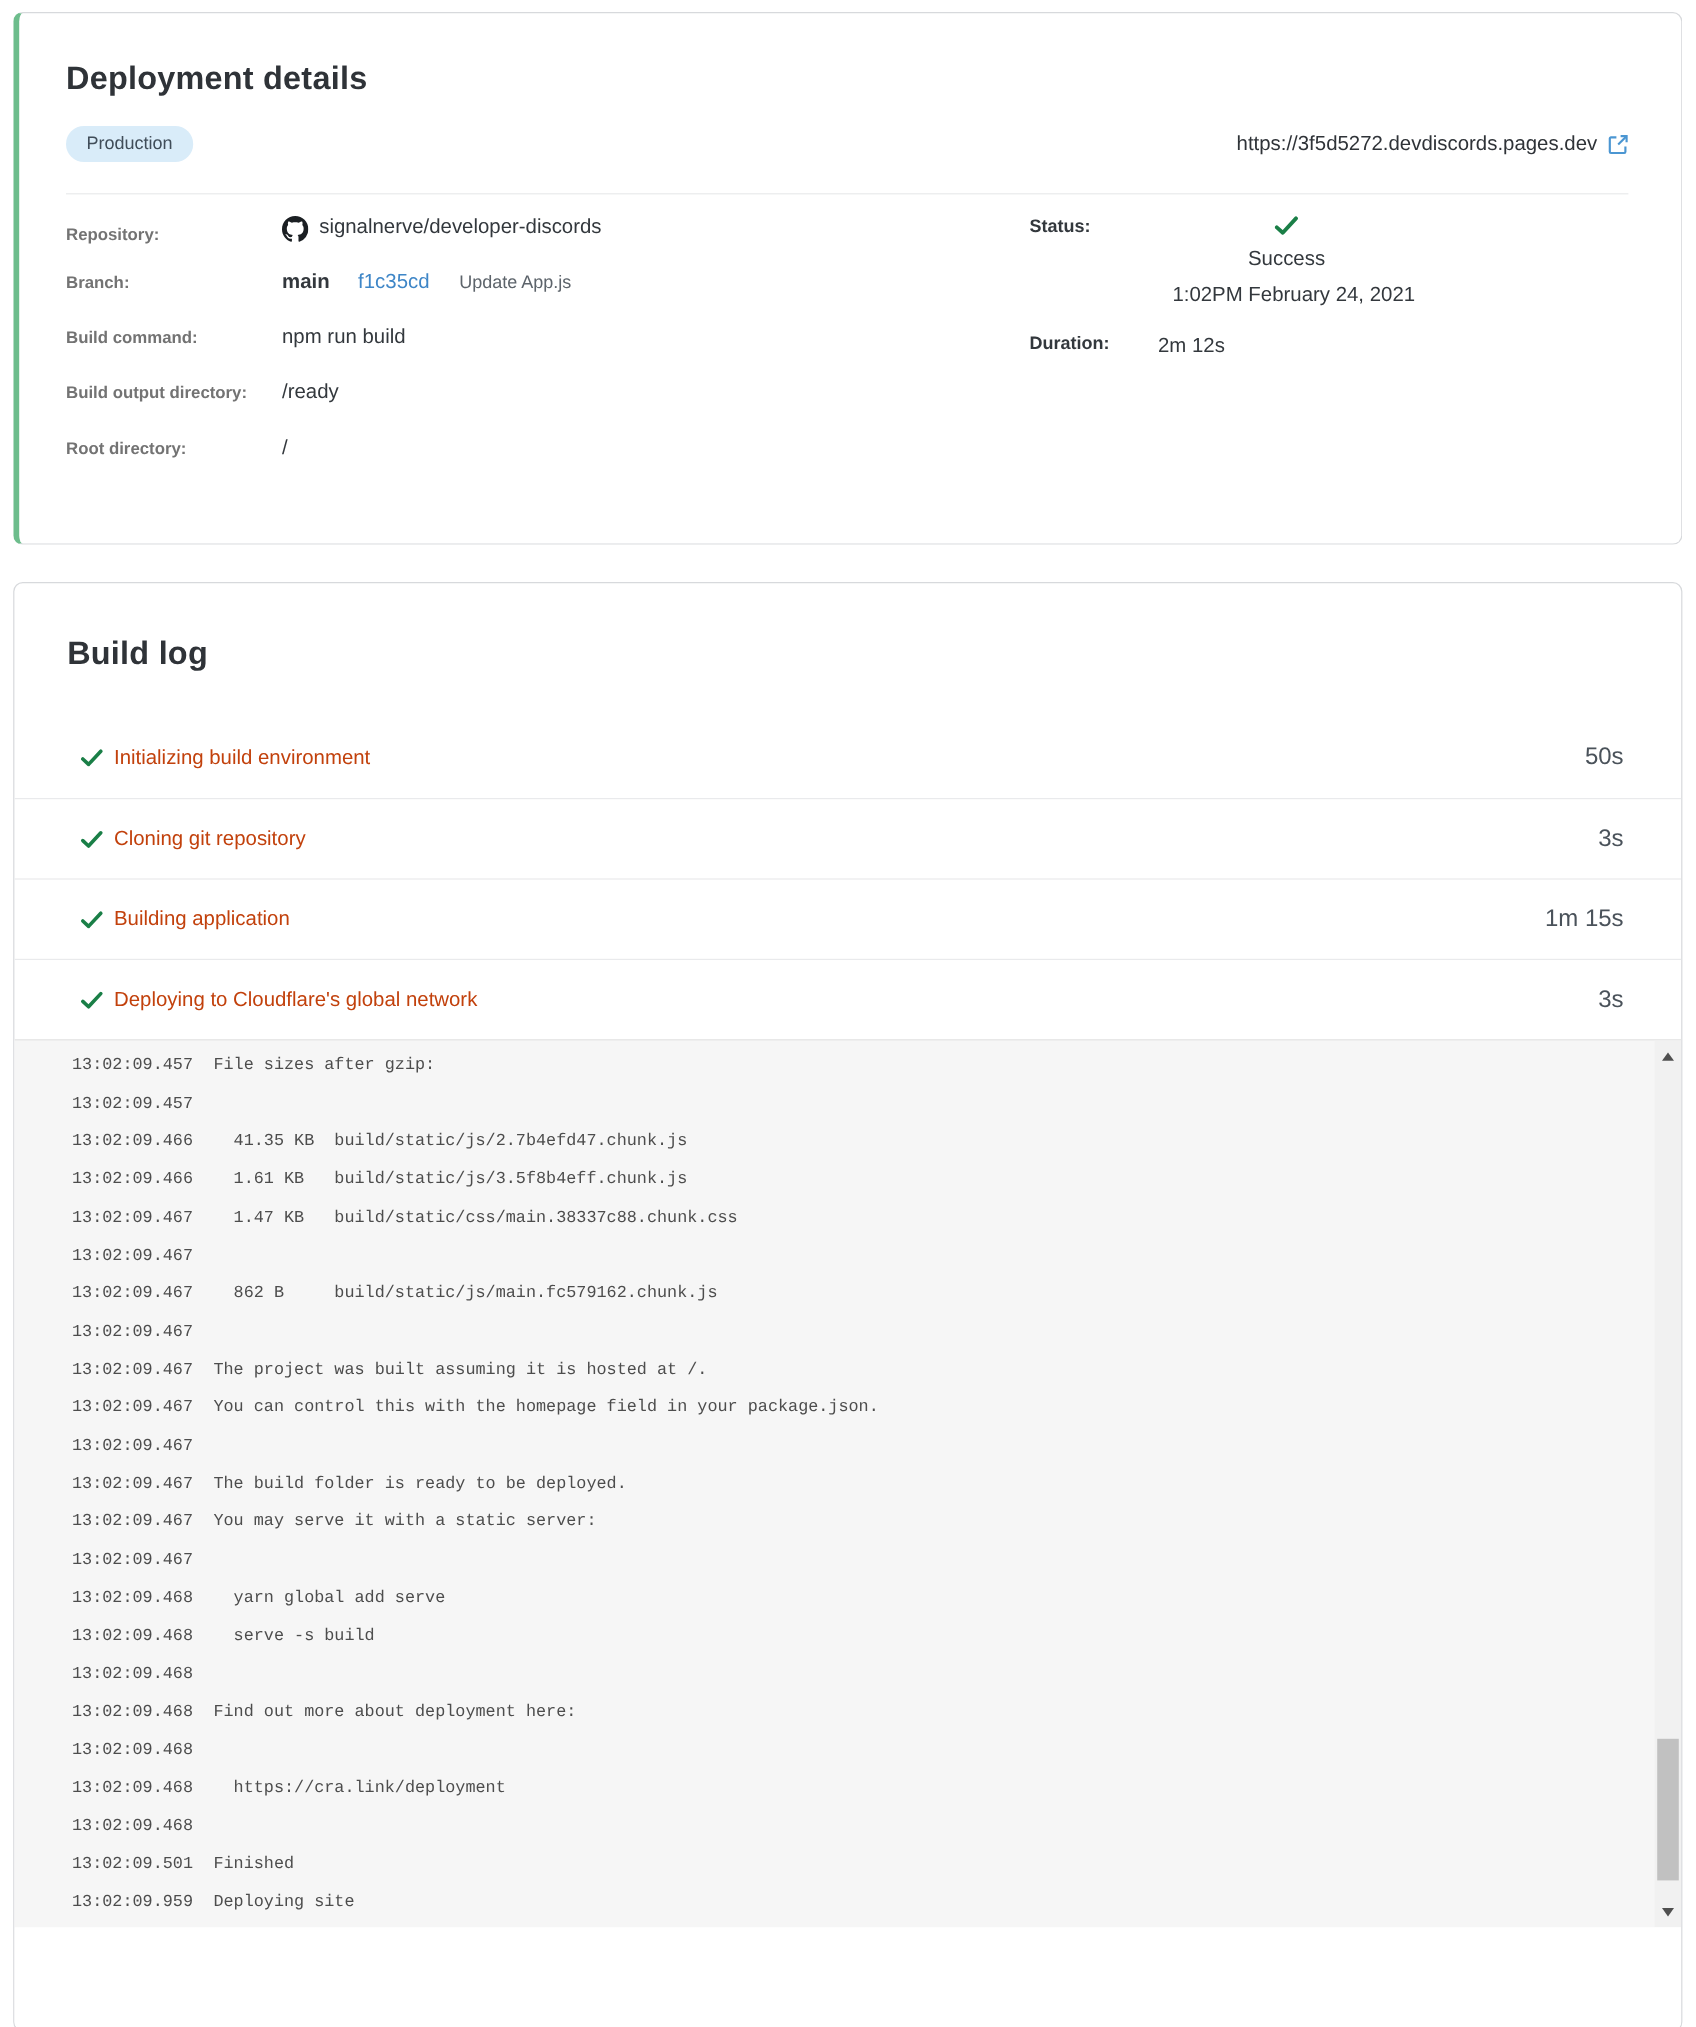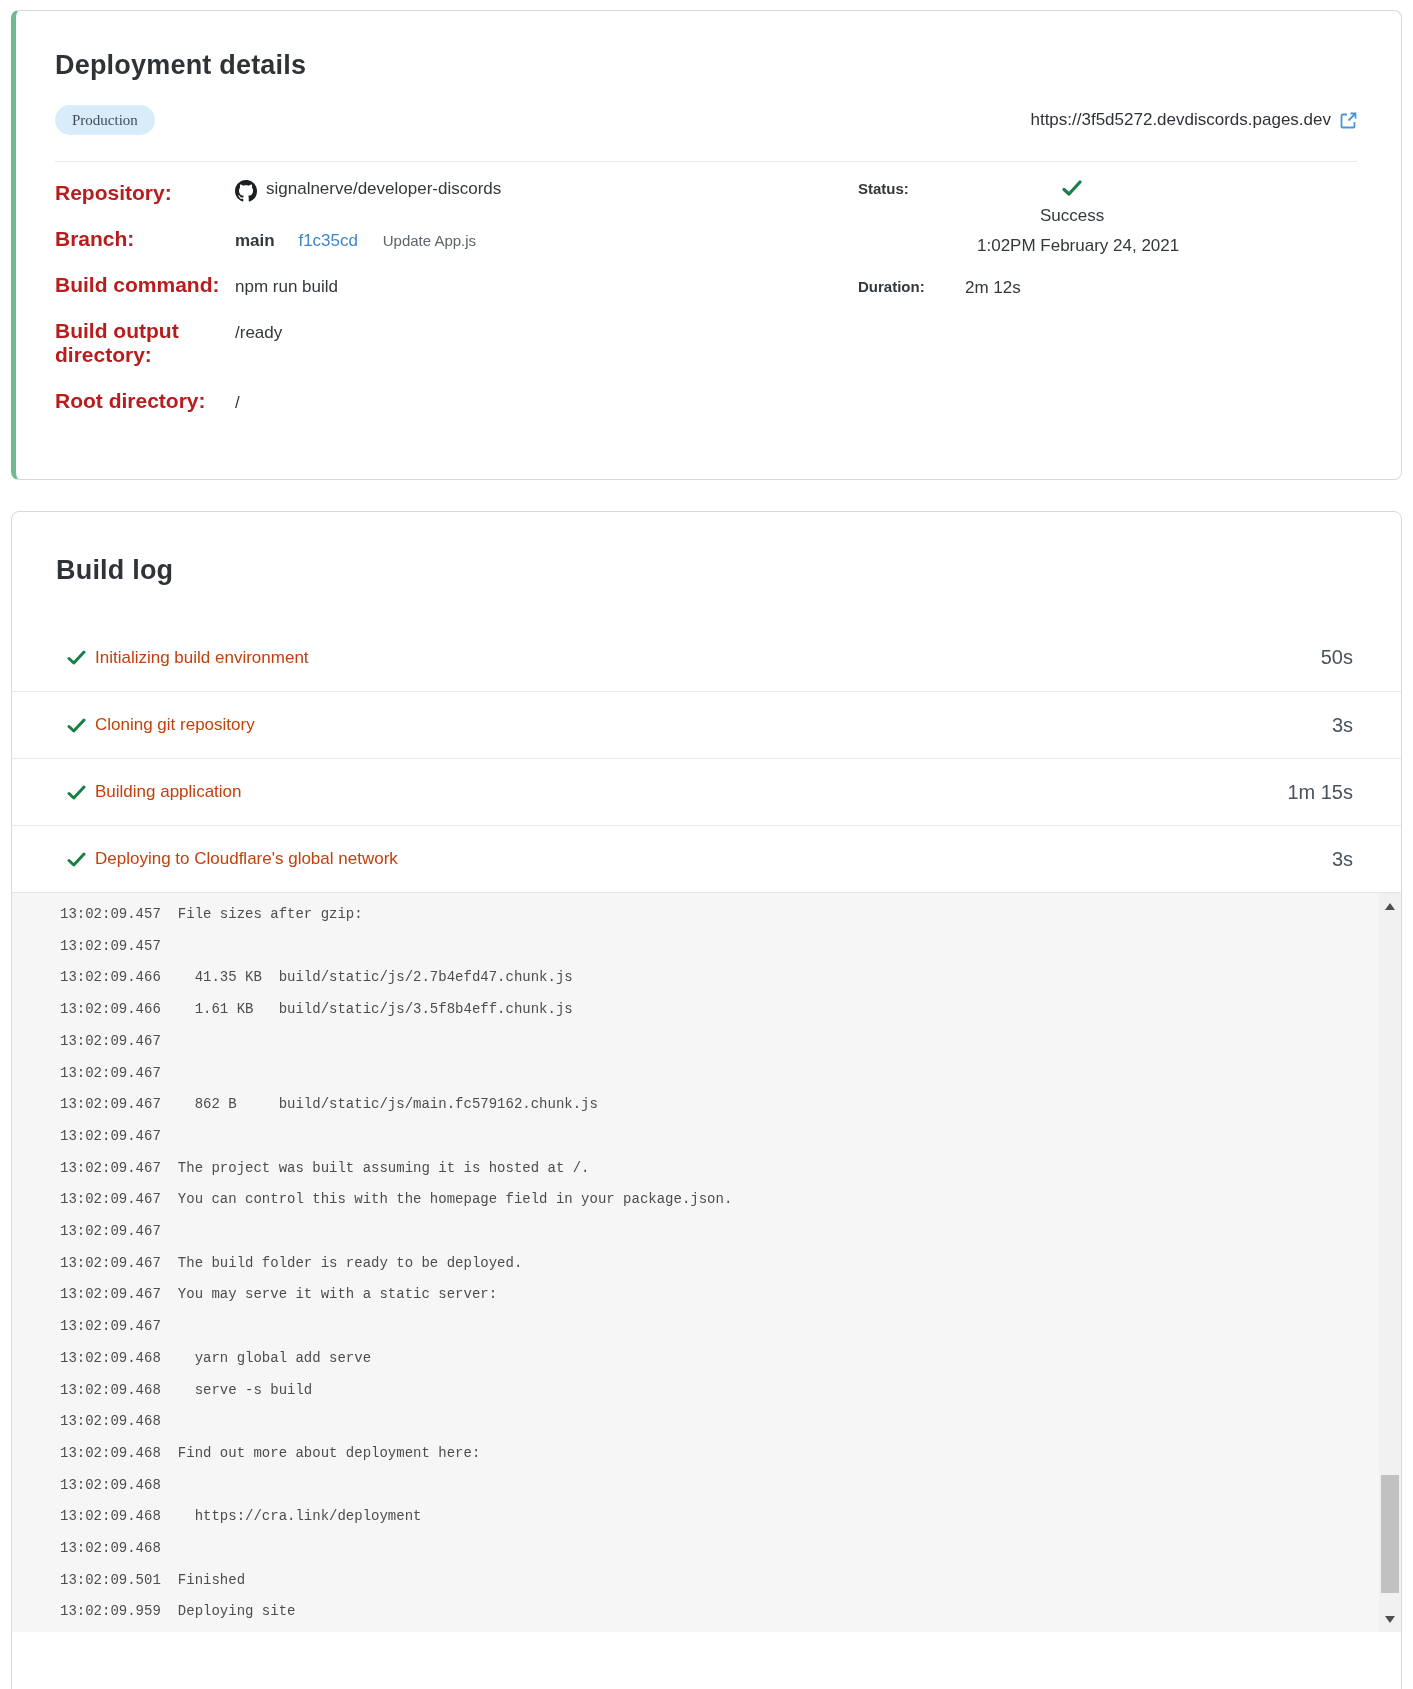--- a/index.html
+++ b/index.html
@@ -42,33 +42,33 @@
     font-size:27px;font-weight:700;color:#2f3338;
     line-height:36px;letter-spacing:.2px;
   }
   .card-deploy .card-title{margin-bottom:22px;}
   .badge-row{
     display:flex;justify-content:space-between;align-items:center;
     margin-bottom:26px;
   }
   .badge{
     display:inline-block;background:var(--badge-bg);color:var(--badge-text);
-    font-size:15px;line-height:18px;padding:6px 17px;border-radius:16px;font-family:Liberation Serif, serif;
+    font-size:15px;line-height:18px;padding:6px 17px;border-radius:16px;
   }
   .url-wrap{display:flex;align-items:center;gap:9px;}
   .deploy-url{
     font-size:17px;color:#2f3338;text-decoration:none;font-weight:400;
   }
   .ext-icon{display:inline-block;width:17px;height:17px;}
   .hr{border:none;border-top:1px solid var(--divider);margin:0 0 16px;}
 
   .details{position:relative;}
   .field{display:flex;align-items:baseline;margin-bottom:22px;min-height:24px;}
   .field:last-child{margin-bottom:0;}
-  .f-label{width:180px;flex:0 0 180px;font-size:21px;font-weight:700;color:#b91c1c;}
+  .f-label{width:180px;flex:0 0 180px;font-size:14px;font-weight:700;color:#737373;}
   .f-value{font-size:17px;color:#33383d;justify-content:flex-end;}
   .repo-line{display:flex;align-items:center;gap:9px;}
   .gh-icon{width:22px;height:22px;flex:0 0 22px;position:relative;top:2px;}
   .branch-name{font-weight:700;font-size:17px;}
   .commit-link{color:var(--link-blue);font-size:17px;text-decoration:none;margin-left:19px;}
   .commit-msg{font-size:15px;color:var(--text-secondary);margin-left:20px;}
 
   .right-col{position:absolute;left:803px;top:2px;}
   .r-field{display:flex;align-items:flex-start;margin-bottom:22px;gap:22px;}
   .r-label{width:85px;flex:0 0 85px;font-size:15px;font-weight:700;}
@@ -279,20 +279,21 @@
             <span class="lx">  41.35 KB  build/static/js/2.7b4efd47.chunk.js</span>
           </div>
 
           <div class="log-line">
             <span class="lt">13:02:09.466</span>
             <span class="lx">  1.61 KB   build/static/js/3.5f8b4eff.chunk.js</span>
           </div>
 
           <div class="log-line">
             <span class="lt">13:02:09.467</span>
+            <span class="lx">  1.47 KB   build/static/css/main.38337c88.chunk.css</span>
           </div>
 
           <div class="log-line">
             <span class="lt">13:02:09.467</span>
           </div>
 
           <div class="log-line">
             <span class="lt">13:02:09.467</span>
             <span class="lx">  862 B     build/static/js/main.fc579162.chunk.js</span>
           </div>

